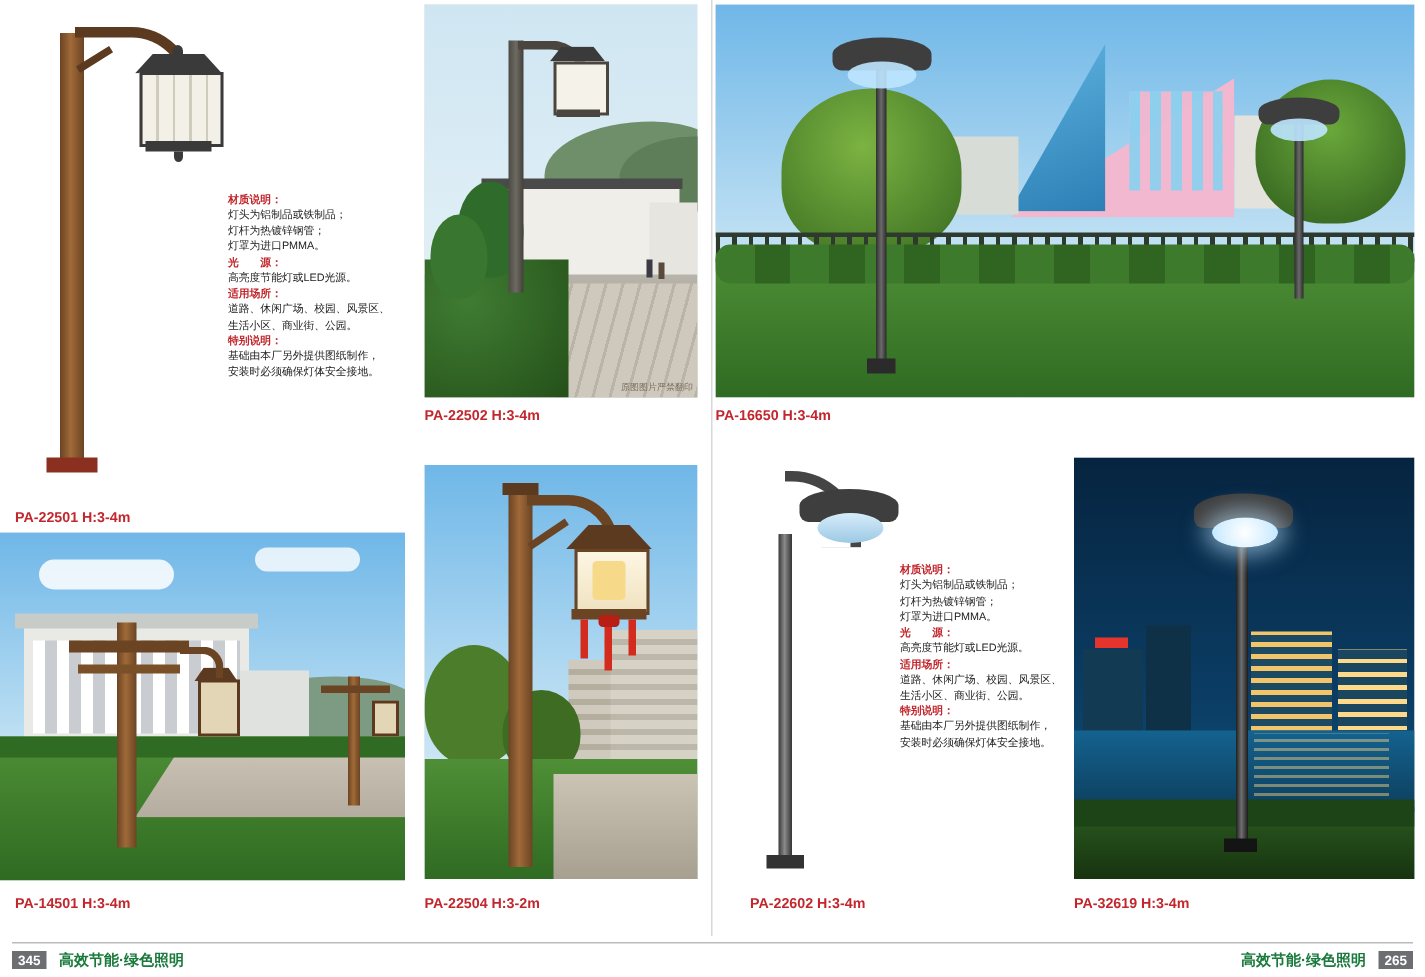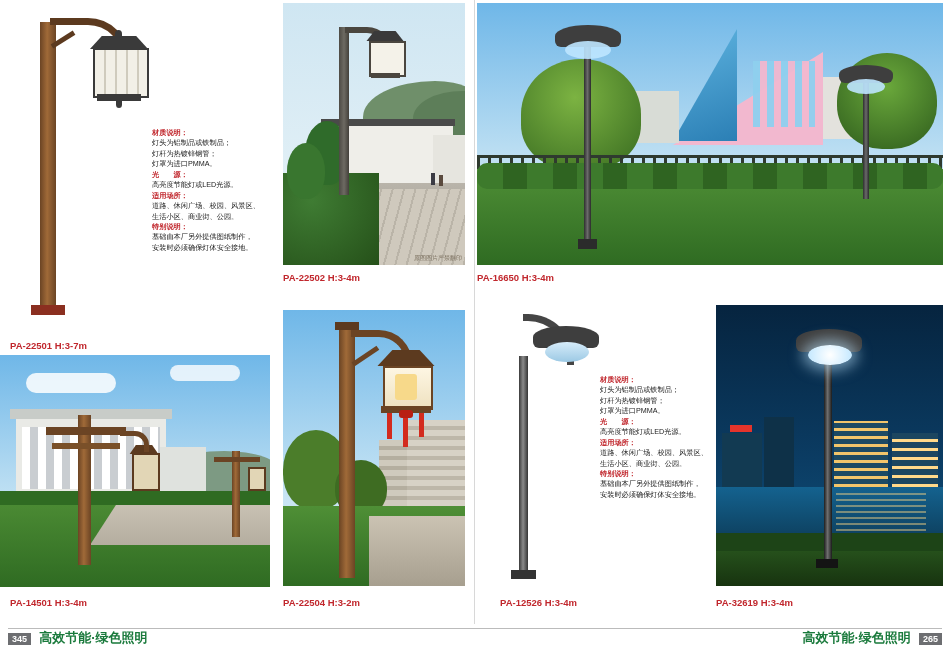--- a/index.html
+++ b/index.html
@@ -40,21 +40,21 @@
   .techline .t{color:#c1272d;font-weight:bold;}
 
   
   .footer-left,.footer-right{
     position:absolute;bottom:4px;font-size:8px;color:#333;
   }
   .pgnum{
     display:inline-block;background:#6d6e71;color:#fff;
     padding:1px 4px;font-size:9px;font-weight:bold;
   }
-  .footer-txt{color:#1a7a3c;font-size:13px;font-weight:bold;}
+  .footer-txt{color:#1a7a3c;font-size:10px;font-weight:bold;}
   .spine{position:absolute;left:474px;top:0;width:1px;height:624px;background:#d8d8d8;}
   .footrule{position:absolute;left:8px;right:8px;bottom:22px;height:1px;background:#bbb;}
 
   
   
   .sky-blue{background:linear-gradient(#6fb7e8,#bfe0f3 60%,#e8f3f8);}
   .sky-soft{background:linear-gradient(#cfe6f2,#eaf4f8);}
   .sky-night{background:linear-gradient(#06243f,#0b3c63 55%,#10557f);}
   .grass{position:absolute;left:0;right:0;bottom:0;background:linear-gradient(#4f8f36,#2f6b22);}
   .road{position:absolute;background:#8d8b86;}
@@ -85,21 +85,21 @@
     <div style="position:absolute;left:50px;top:18px;width:72px;height:34px;border-top:7px solid #5c3a1f;border-right:7px solid #5c3a1f;border-radius:0 46px 0 0;"></div>
     <div style="position:absolute;left:52px;top:44px;width:26px;height:5px;background:#5c3a1f;transform:rotate(-32deg);transform-origin:left center;"></div>
 
     <div class="lanternroof" style="left:86px;top:36px;width:66px;height:13px;clip-path:polygon(6% 100%,94% 100%,76% 0,24% 0);"></div>
     <div style="position:absolute;left:115px;top:30px;width:7px;height:8px;background:#3a3a3a;border-radius:50% 50% 0 0;"></div>
     <div class="lanternbox" style="left:93px;top:48px;width:52px;height:46px;background:repeating-linear-gradient(90deg,#f2f0e7 0 9px,#cfcbbd 9px 11px),#f2f0e7;"></div>
     <div style="position:absolute;left:97px;top:94px;width:44px;height:7px;background:#3a3a3a;"></div>
     <div style="position:absolute;left:116px;top:101px;width:6px;height:7px;background:#3a3a3a;border-radius:0 0 50% 50%;"></div>
   </div>
 
-  <div class="cap" style="left:10px;top:340px;">PA-22501 H:3-7m</div>
+  <div class="cap" style="left:10px;top:340px;">PA-22501 H:3-4m</div>
 
   <div class="spec" style="left:152px;top:128px;">
     <p class="t">材质说明：</p>
     <p>灯头为铝制品或铁制品；</p>
     <p>灯杆为热镀锌钢管；</p>
     <p>灯罩为进口PMMA。</p>
     <p class="t">光　　源：</p>
     <p>高亮度节能灯或LED光源。</p>
     <p class="t">适用场所：</p>
     <p>道路、休闲广场、校园、风景区、</p>
@@ -226,21 +226,21 @@
   <div class="cap" style="left:283px;top:597px;">PA-22504 H:3-2m</div>
 
   <div class="photo" style="left:477px;top:300px;width:130px;height:286px;background:#ffffff;">
     <div class="pole" style="left:42px;top:56px;width:9px;height:218px;background:linear-gradient(90deg,#3a3a3a,#8a8a8a 45%,#343434);"></div>
     <div style="position:absolute;left:34px;top:270px;width:25px;height:9px;background:#333;"></div>
 
     <div style="position:absolute;left:46px;top:14px;width:44px;height:44px;border-top:7px solid #454545;border-right:7px solid #454545;border-radius:0 46px 0 0;"></div>
     <div class="head-cone" style="left:56px;top:26px;width:66px;height:22px;"></div>
     <div class="glassdisc" style="left:68px;top:42px;width:44px;height:20px;background:linear-gradient(#d6ecfa,#9cc9e4);"></div>
   </div>
-  <div class="cap" style="left:500px;top:597px;">PA-12526 H:3-4m</div>
+  <div class="cap" style="left:500px;top:597px;">PA-22602 H:3-4m</div>
 
   <div class="spec" style="left:600px;top:375px;">
     <p class="t">材质说明：</p>
     <p>灯头为铝制品或铁制品；</p>
     <p>灯杆为热镀锌钢管；</p>
     <p>灯罩为进口PMMA。</p>
     <p class="t">光　　源：</p>
     <p>高亮度节能灯或LED光源。</p>
     <p class="t">适用场所：</p>
     <p>道路、休闲广场、校园、风景区、</p>

